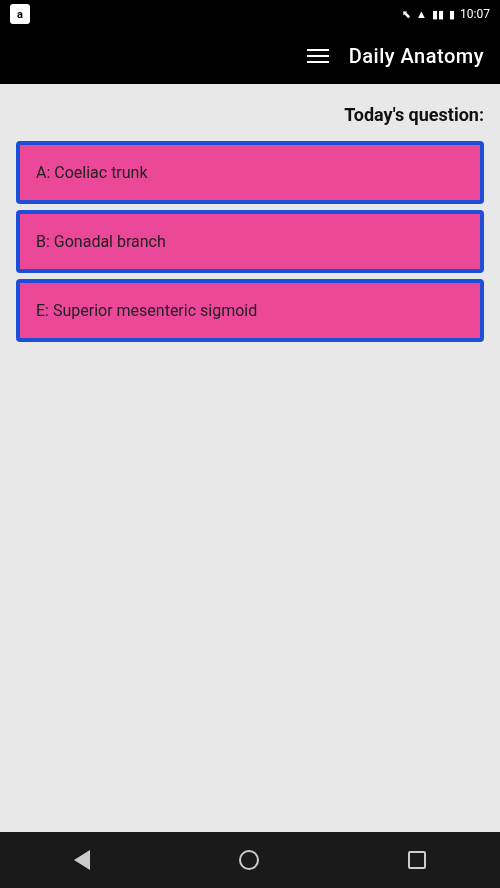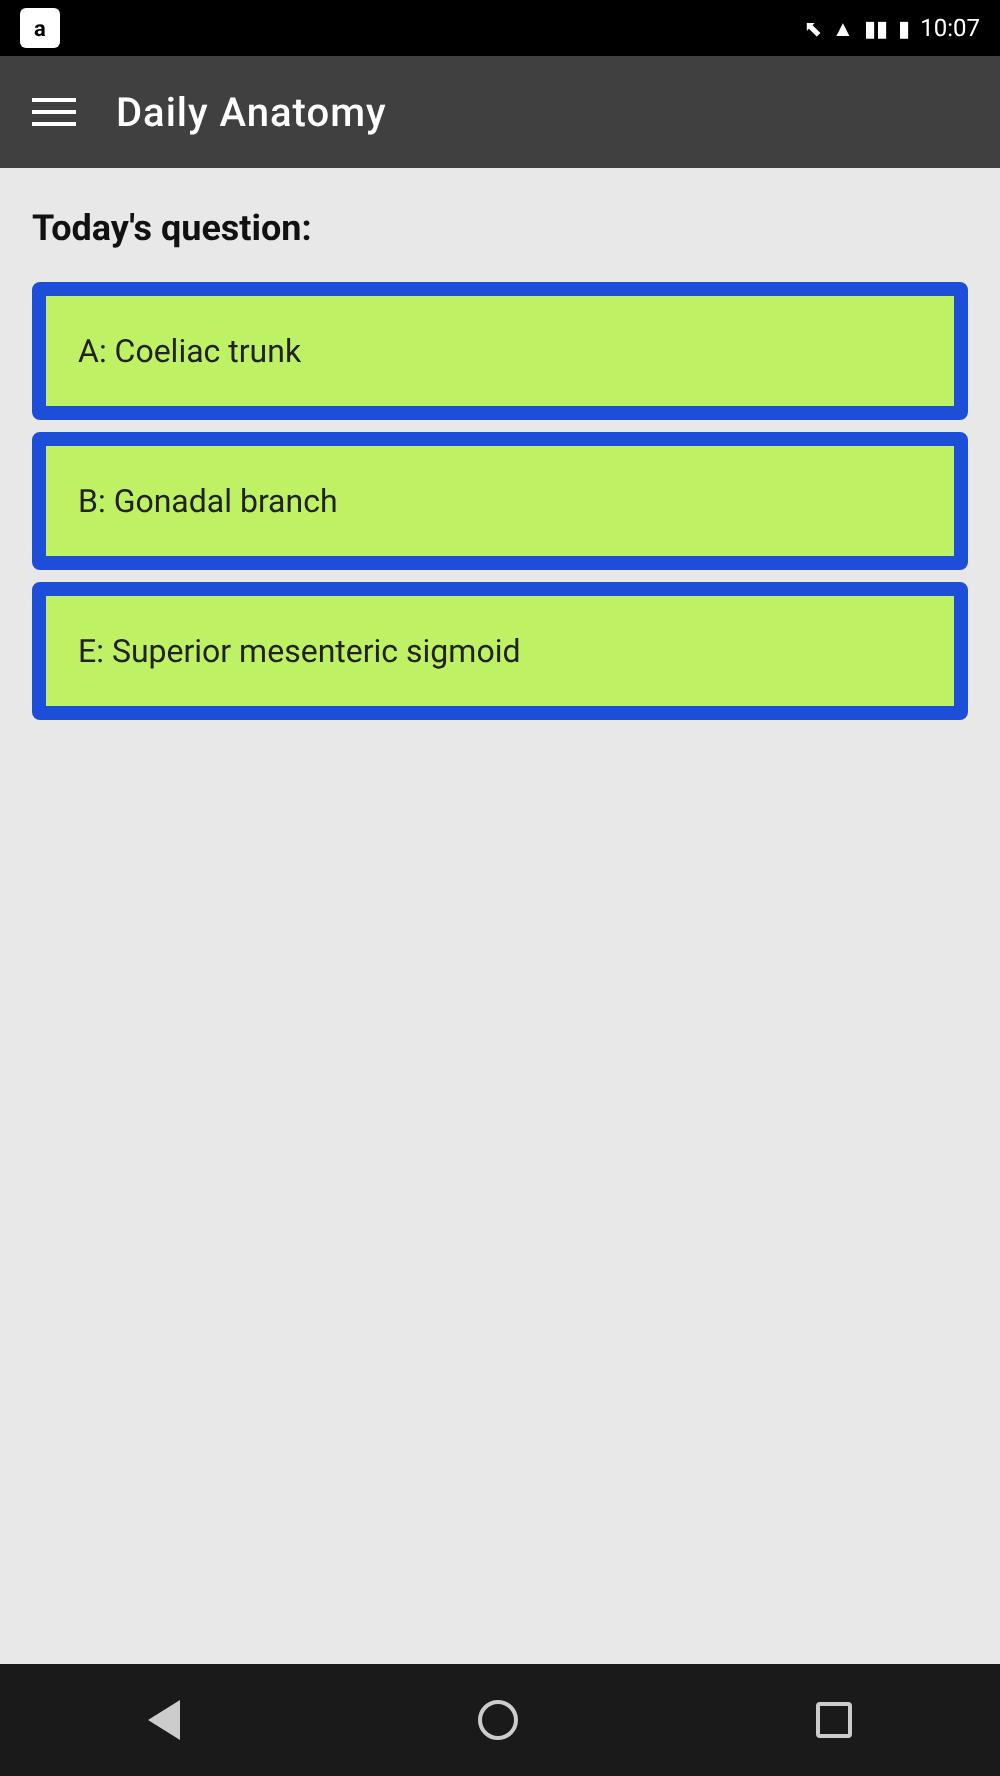--- a/index.html
+++ b/index.html
@@ -55,27 +55,28 @@
       font-size: 12px;
     }
 
     .status-icon {
       color: #fff;
       font-size: 11px;
     }
 
     
     .nav-bar {
-      background-color: #404040;
+      background-color: #000000;
       height: 56px;
       display: flex;
       align-items: center;
       padding: 0 16px;
       gap: 20px;
       flex-shrink: 0;
+      justify-content: flex-end;
     }
 
     .hamburger-icon {
       display: flex;
       flex-direction: column;
       gap: 4px;
       cursor: pointer;
     }
 
     .hamburger-icon span {
@@ -98,38 +99,39 @@
       background-color: #e8e8e8;
       padding: 20px 16px;
       overflow-y: auto;
     }
 
     .question-label {
       font-size: 18px;
       font-weight: bold;
       color: #111;
       margin-bottom: 16px;
+      text-align: right;
     }
 
     .question-text {
       font-size: 16px;
       color: #222;
       margin-bottom: 28px;
       line-height: 1.5;
     }
 
     .answers-container {
       display: flex;
       flex-direction: column;
       gap: 6px;
     }
 
     .answer-option {
-      background-color: #bef264;
-      border: 7px solid #1d4ed8;
+      background-color: #ec4899;
+      border: 4px solid #1d4ed8;
       border-radius: 4px;
       padding: 18px 16px;
       font-size: 16px;
       color: #222;
       cursor: pointer;
       display: flex;
       align-items: center;
       transition: background-color 0.1s;
     }
 

